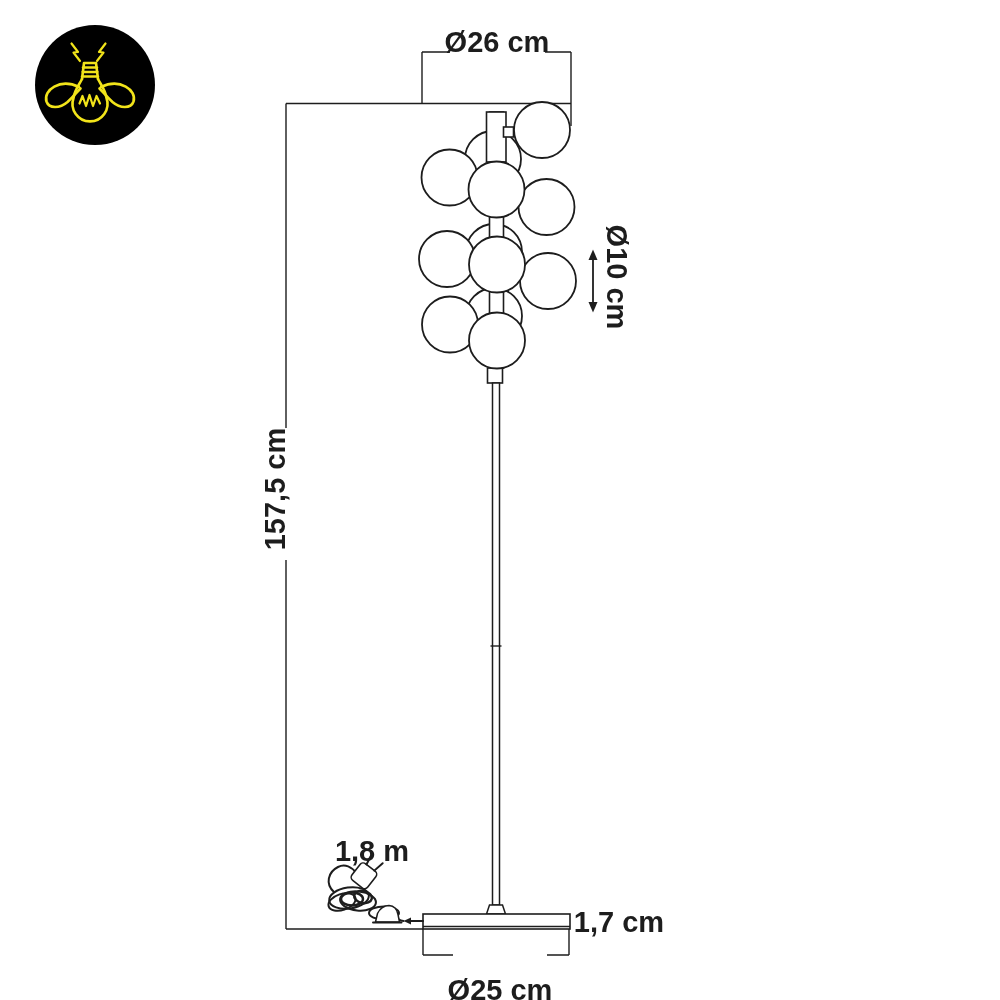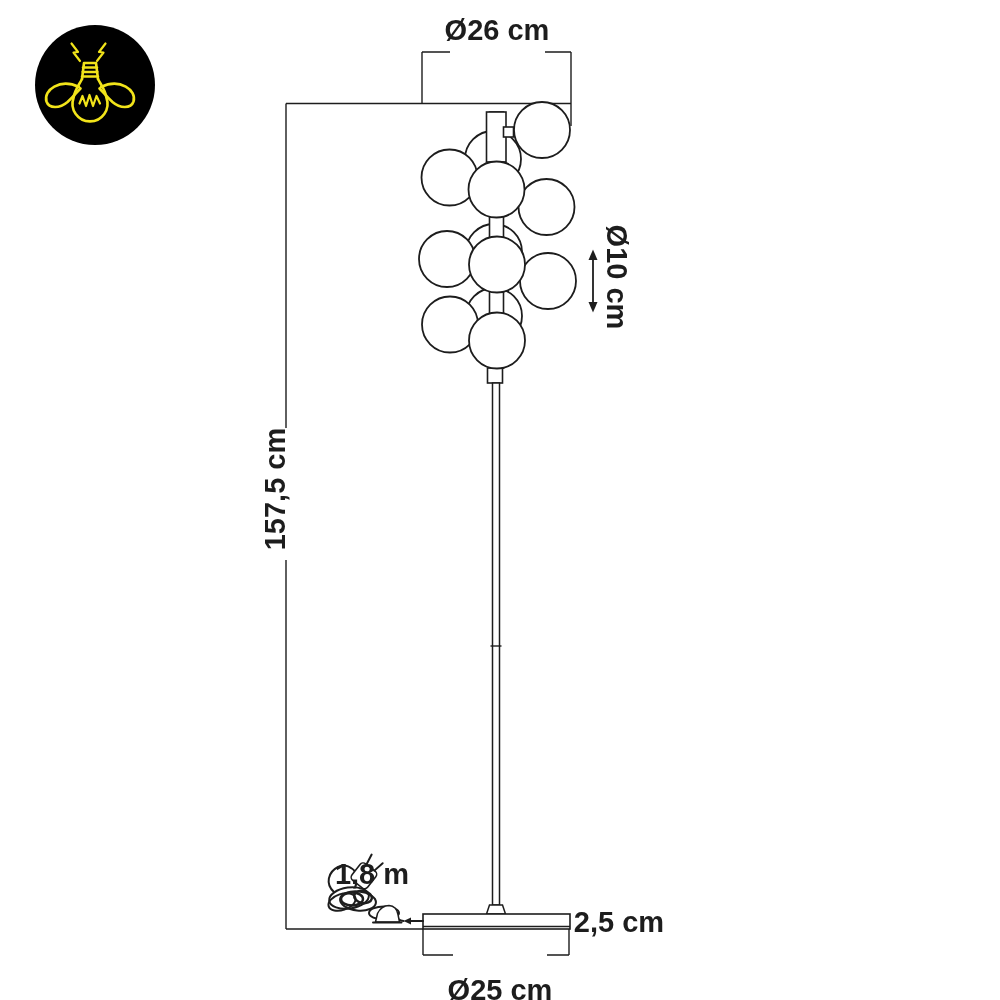--- a/index.html
+++ b/index.html
@@ -117,19 +117,19 @@
 
         <path class="lgs" d="M79 87 C60 78 43 90 46.5 101.5 C49 109 60 108.5 67.5 102 C73 97 77.5 91.5 80.5 88.5"></path>
         <path class="lgs" d="M101 87 C120 78 137 90 133.5 101.5 C131 109 120 108.5 112.5 102 C107 97 102.5 91.5 99.5 88.5"></path>
 
         <path class="lgs2" d="M80 61 L73.5 52.5 L78 52 L71.5 43.5"></path>
         <path class="lgs2" d="M97 61 L103.5 52.5 L99 52 L105.5 43.5"></path>
       </g>
     </g>
   </svg>
 
-  <div class="dim-label" style="left:497px;top:30px">Ø26 cm</div>
+  <div class="dim-label" style="left:497px;top:42px">Ø26 cm</div>
   <div class="dim-label rot-cw" style="left:616px;top:277px">Ø10 cm</div>
   <div class="dim-label rot-ccw" style="left:275px;top:489px">157,5 cm</div>
-  <div class="dim-label" style="left:372px;top:874px">1,8 m</div>
-  <div class="dim-label" style="left:619px;top:922px">2,5 cm</div>
+  <div class="dim-label" style="left:372px;top:851px">1,8 m</div>
+  <div class="dim-label" style="left:619px;top:922px">1,7 cm</div>
   <div class="dim-label" style="left:500px;top:990px">Ø25 cm</div>
 </div>
 
 </body></html>

